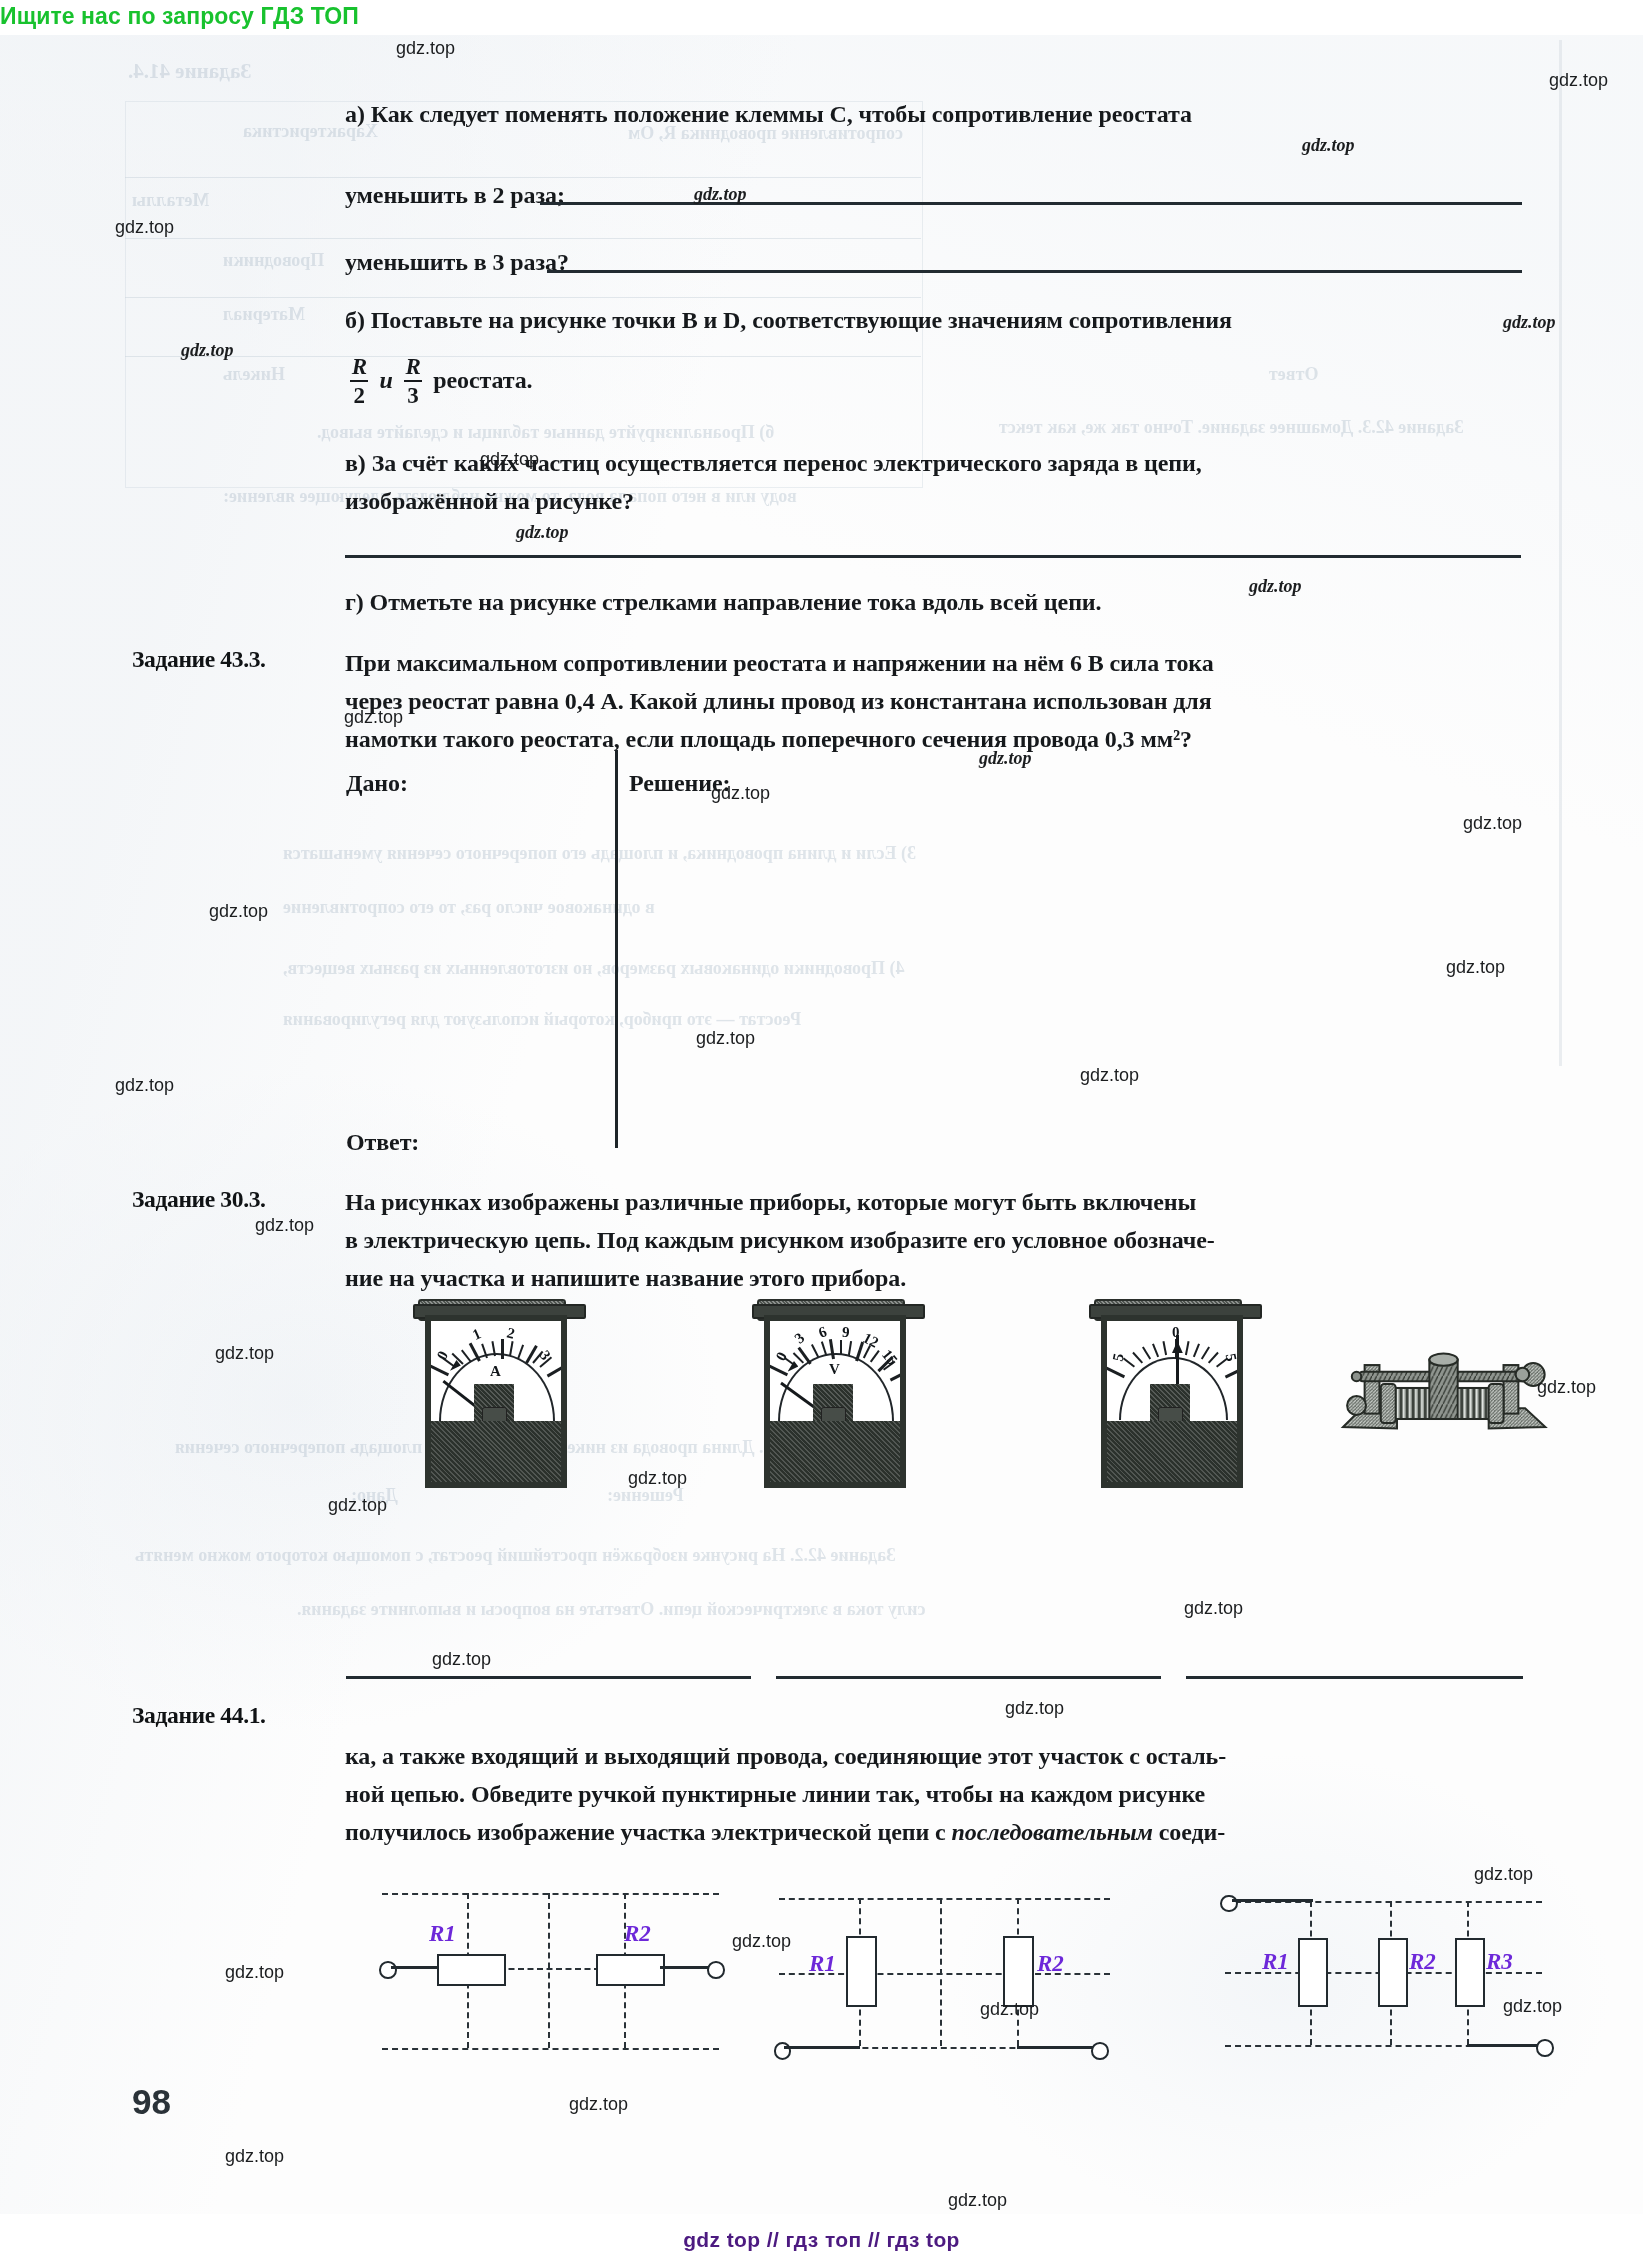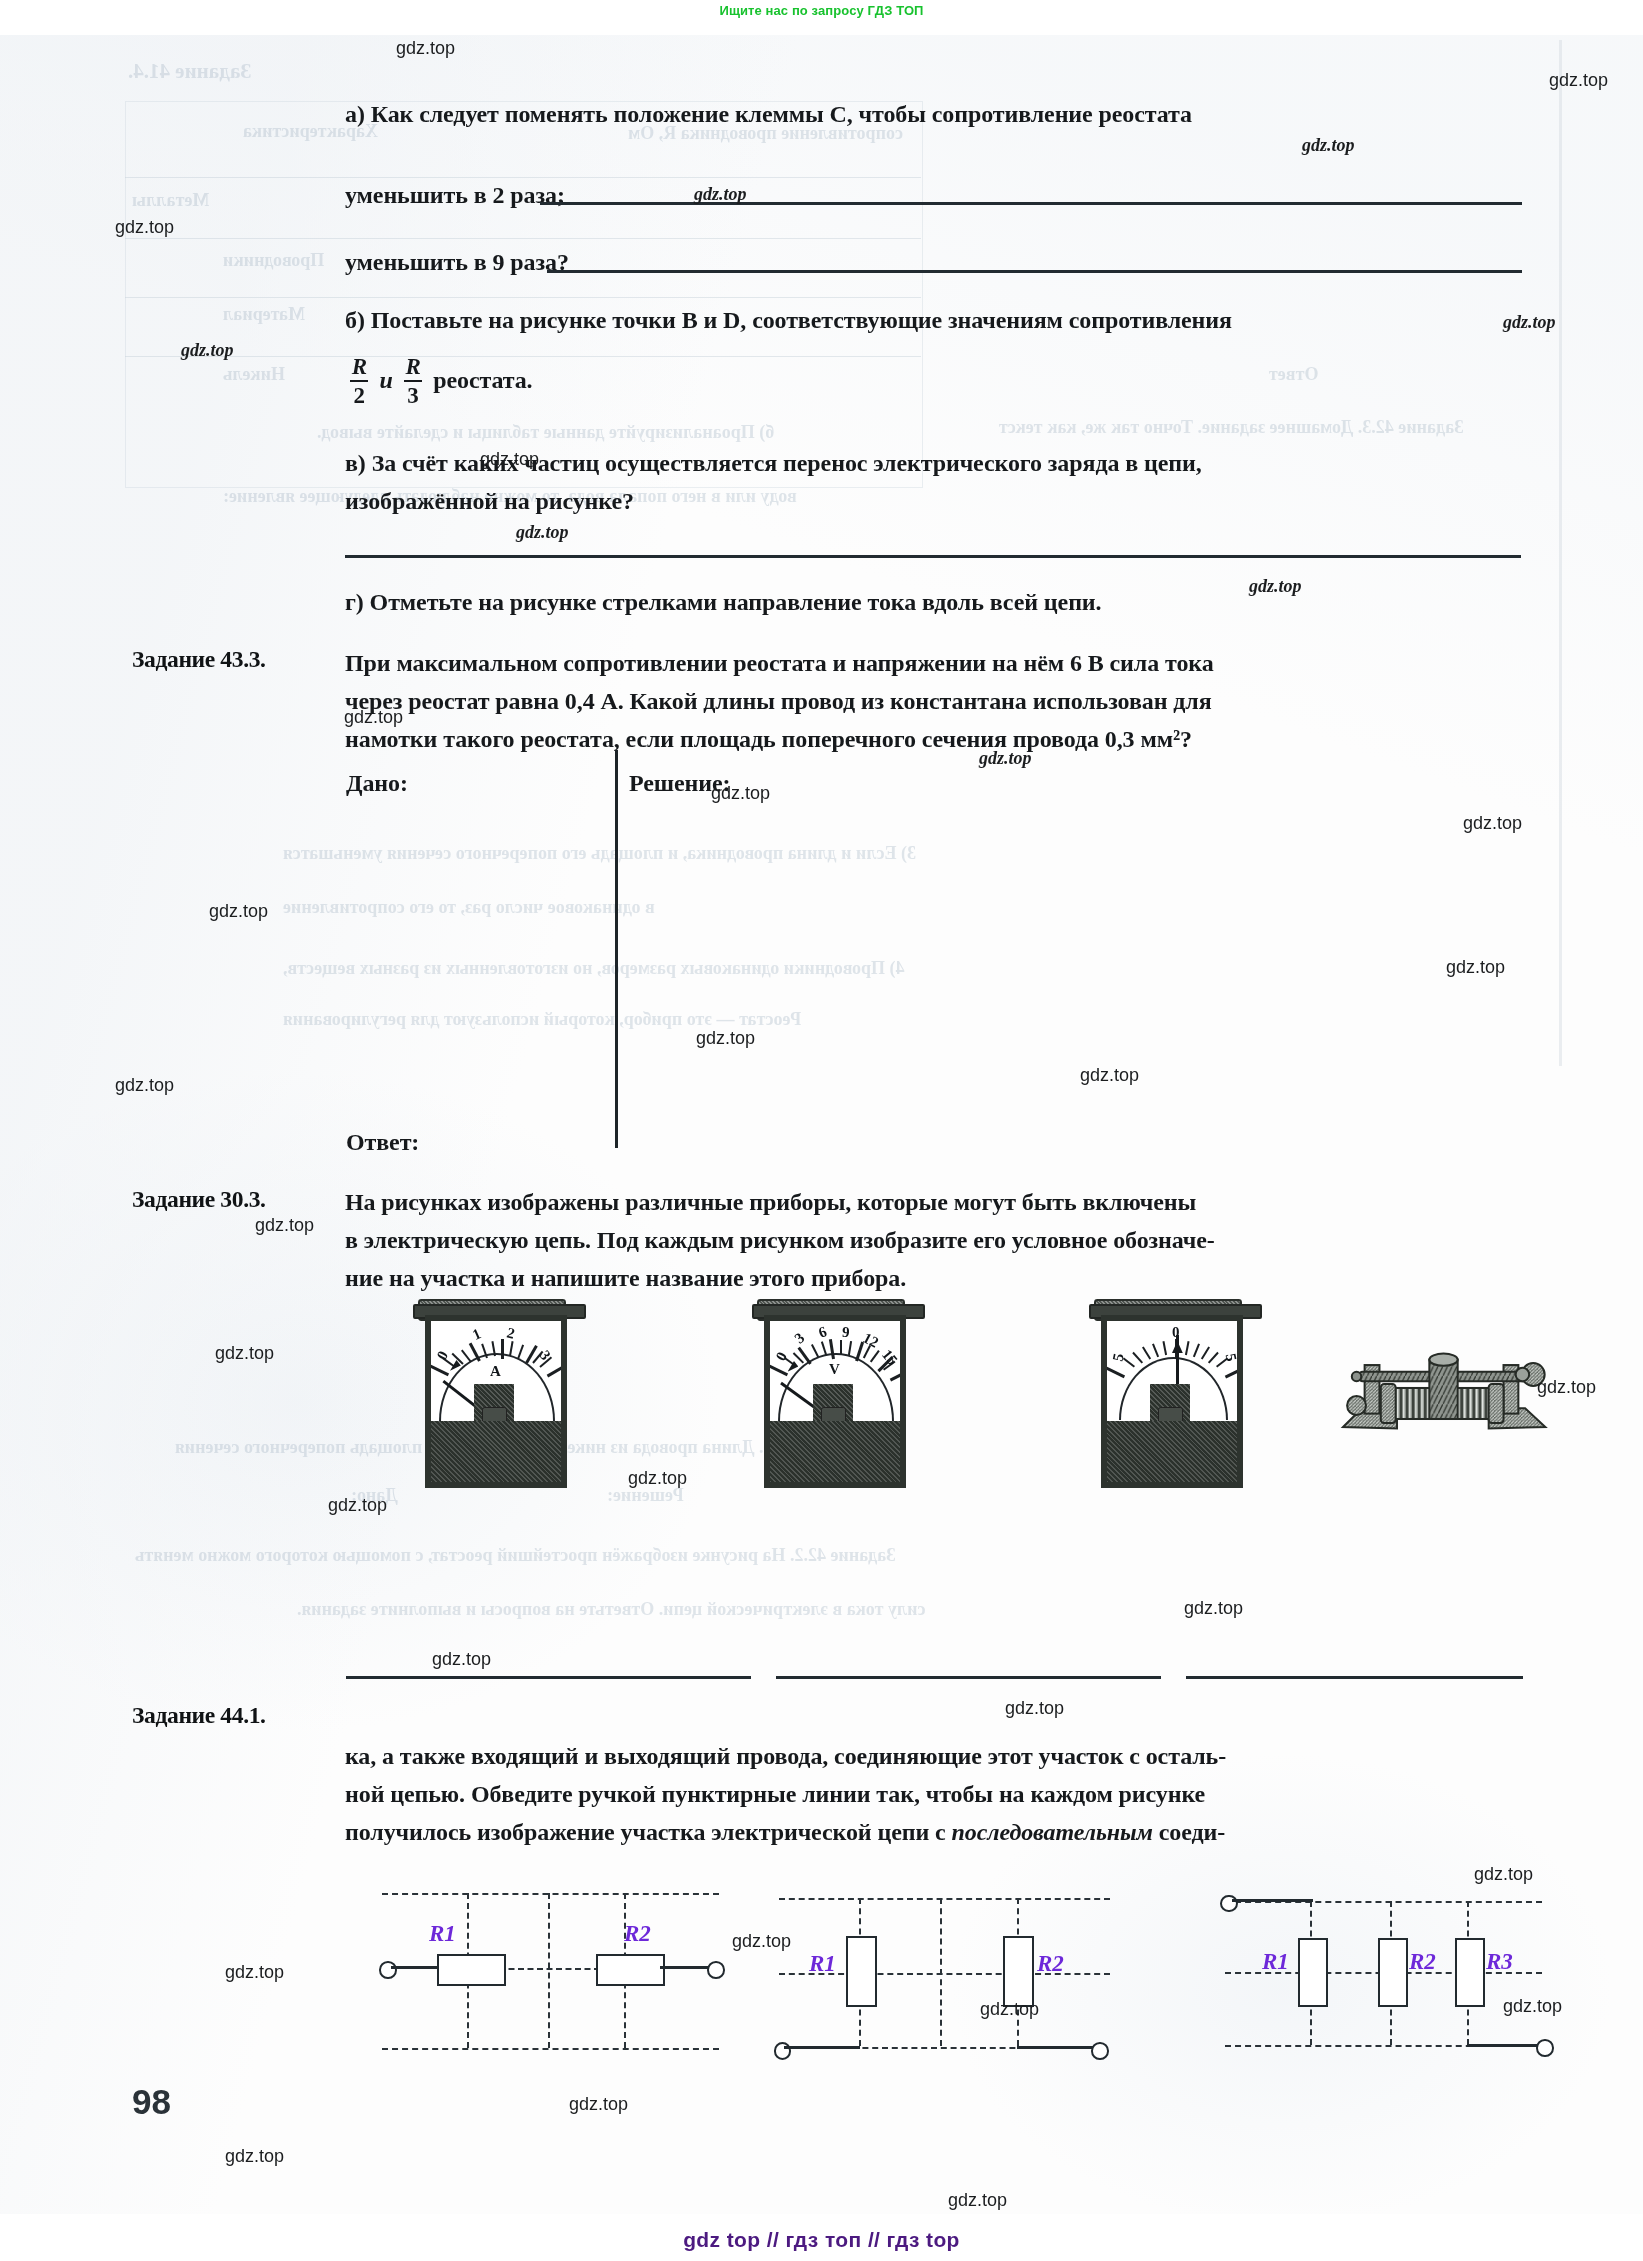--- a/index.html
+++ b/index.html
@@ -13,22 +13,22 @@
       background:
         linear-gradient(105deg, rgba(236,240,244,.55) 0 14%, rgba(255,255,255,0) 36%),
         linear-gradient(200deg, rgba(238,242,246,.45) 0 10%, rgba(255,255,255,0) 30%),
         radial-gradient(ellipse 607px 472px at 18% 62%, rgba(233,238,243,.55), rgba(255,255,255,0) 70%),
         radial-gradient(ellipse 472px 337px at 78% 88%, rgba(234,239,244,.5), rgba(255,255,255,0) 70%);
       pointer-events:none;}
 
   .band-top{position:absolute;left:0;top:0;width:1643px;height:35px;background:#ffffff;z-index:40;}
   .band-bot{position:absolute;left:0;bottom:0;width:1643px;height:47px;background:#ffffff;z-index:40;}
 
-  .site-head{position:absolute;top:2.7px;left:0;width:1643px;text-align:center;
-      font-family:"Liberation Sans","DejaVu Sans",sans-serif;font-size:13px;font-weight:700;
+  .site-head{position:absolute;top:2.7px;left:0;width:1643px;text-align:left;
+      font-family:"Liberation Sans","DejaVu Sans",sans-serif;font-size:23px;font-weight:700;
       color:#18c22e;letter-spacing:0.1px;z-index:45;}
   .site-foot{position:absolute;bottom:9.4px;left:0;width:1643px;text-align:center;
       font-family:"Liberation Sans","DejaVu Sans",sans-serif;font-size:21px;font-weight:600;
       color:#4c1a80;letter-spacing:0.4px;z-index:45;}
 
   
   .ghost{position:absolute;color:#9fb0c0;opacity:.32;font-weight:700;
         transform:scaleX(-1);white-space:nowrap;pointer-events:none;z-index:1;
         font-family:"Liberation Serif",serif;}
   .ghost.f{font-size:18px;}
@@ -140,21 +140,21 @@
     <div class="ghost-line" style="left:1559px;top:40px;width:2.7px;height:1026px;background:#d2dae1;"></div>
   </div>
 
   <div id="content">
 
     <div class="para" style="left:345px;top:96px;width:1174px;">а) Как следует поменять положение клеммы C, чтобы сопротивление реостата</div>
 
     <div class="para" style="left:345px;top:177px;width:290px;">уменьшить в 2 раза;</div>
     <div class="rule" style="left:540px;top:202px;width:982px;"></div>
 
-    <div class="para" style="left:345px;top:244px;width:297px;">уменьшить в 9 раза?</div>
+    <div class="para" style="left:345px;top:244px;width:297px;">уменьшить в 3 раза?</div>
     <div class="rule" style="left:547px;top:270px;width:975px;"></div>
 
     <div class="para" style="left:345px;top:302px;width:1174px;">б) Поставьте на рисунке точки B и D, соответствующие значениям сопротивления</div>
 
     <div class="para" style="left:345px;top:356px;width:472px;">
       <span class="frac">
         <span class="num">R</span>
         <span class="bar"></span>
         <span class="den">2</span>
       </span>

